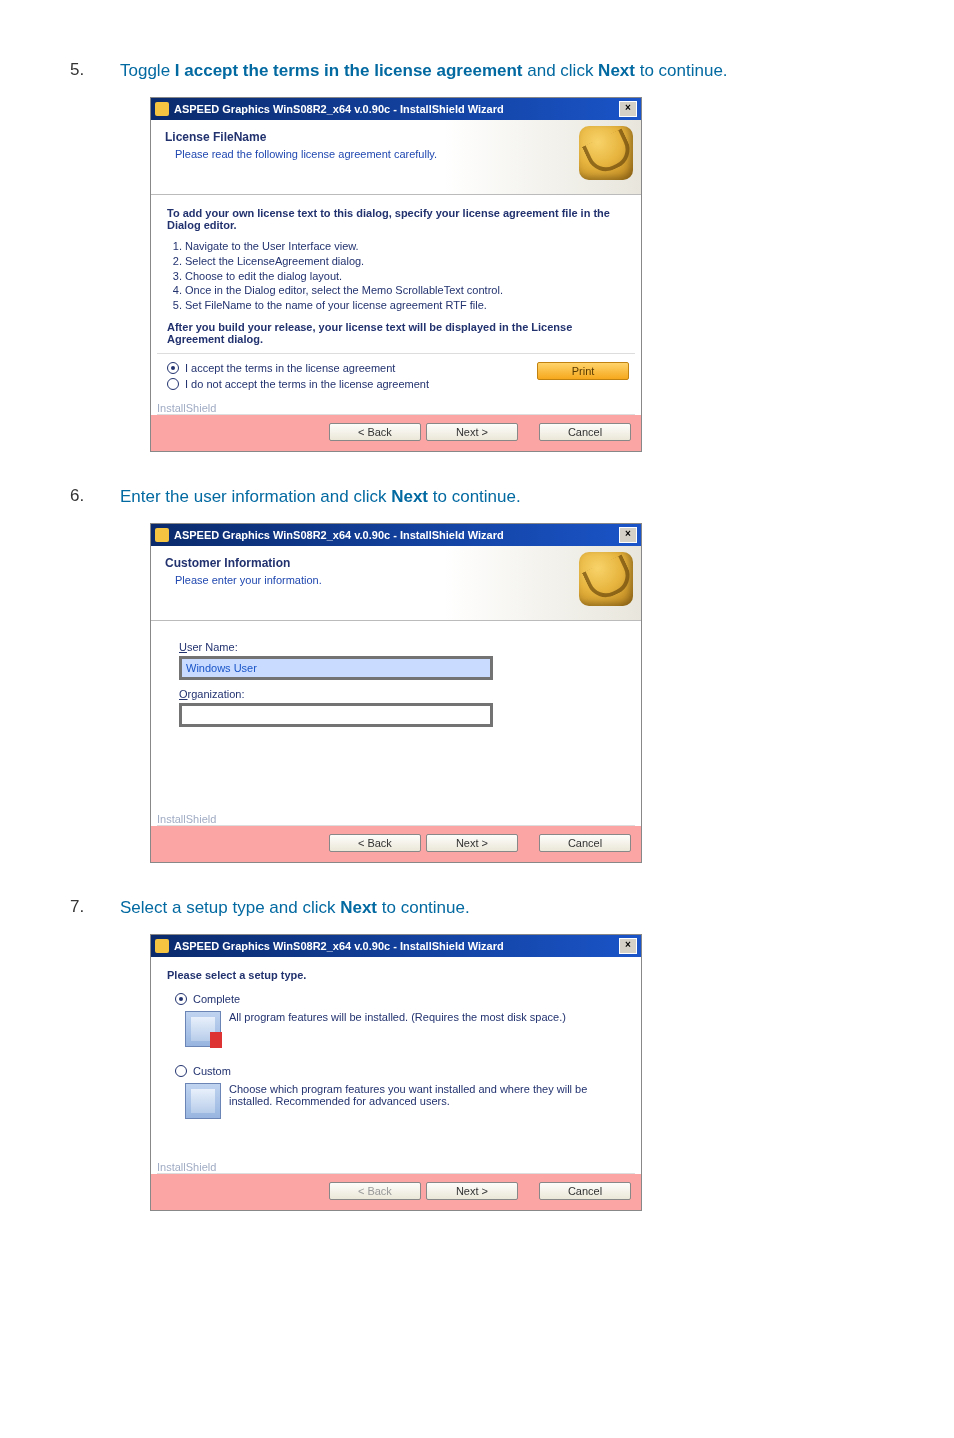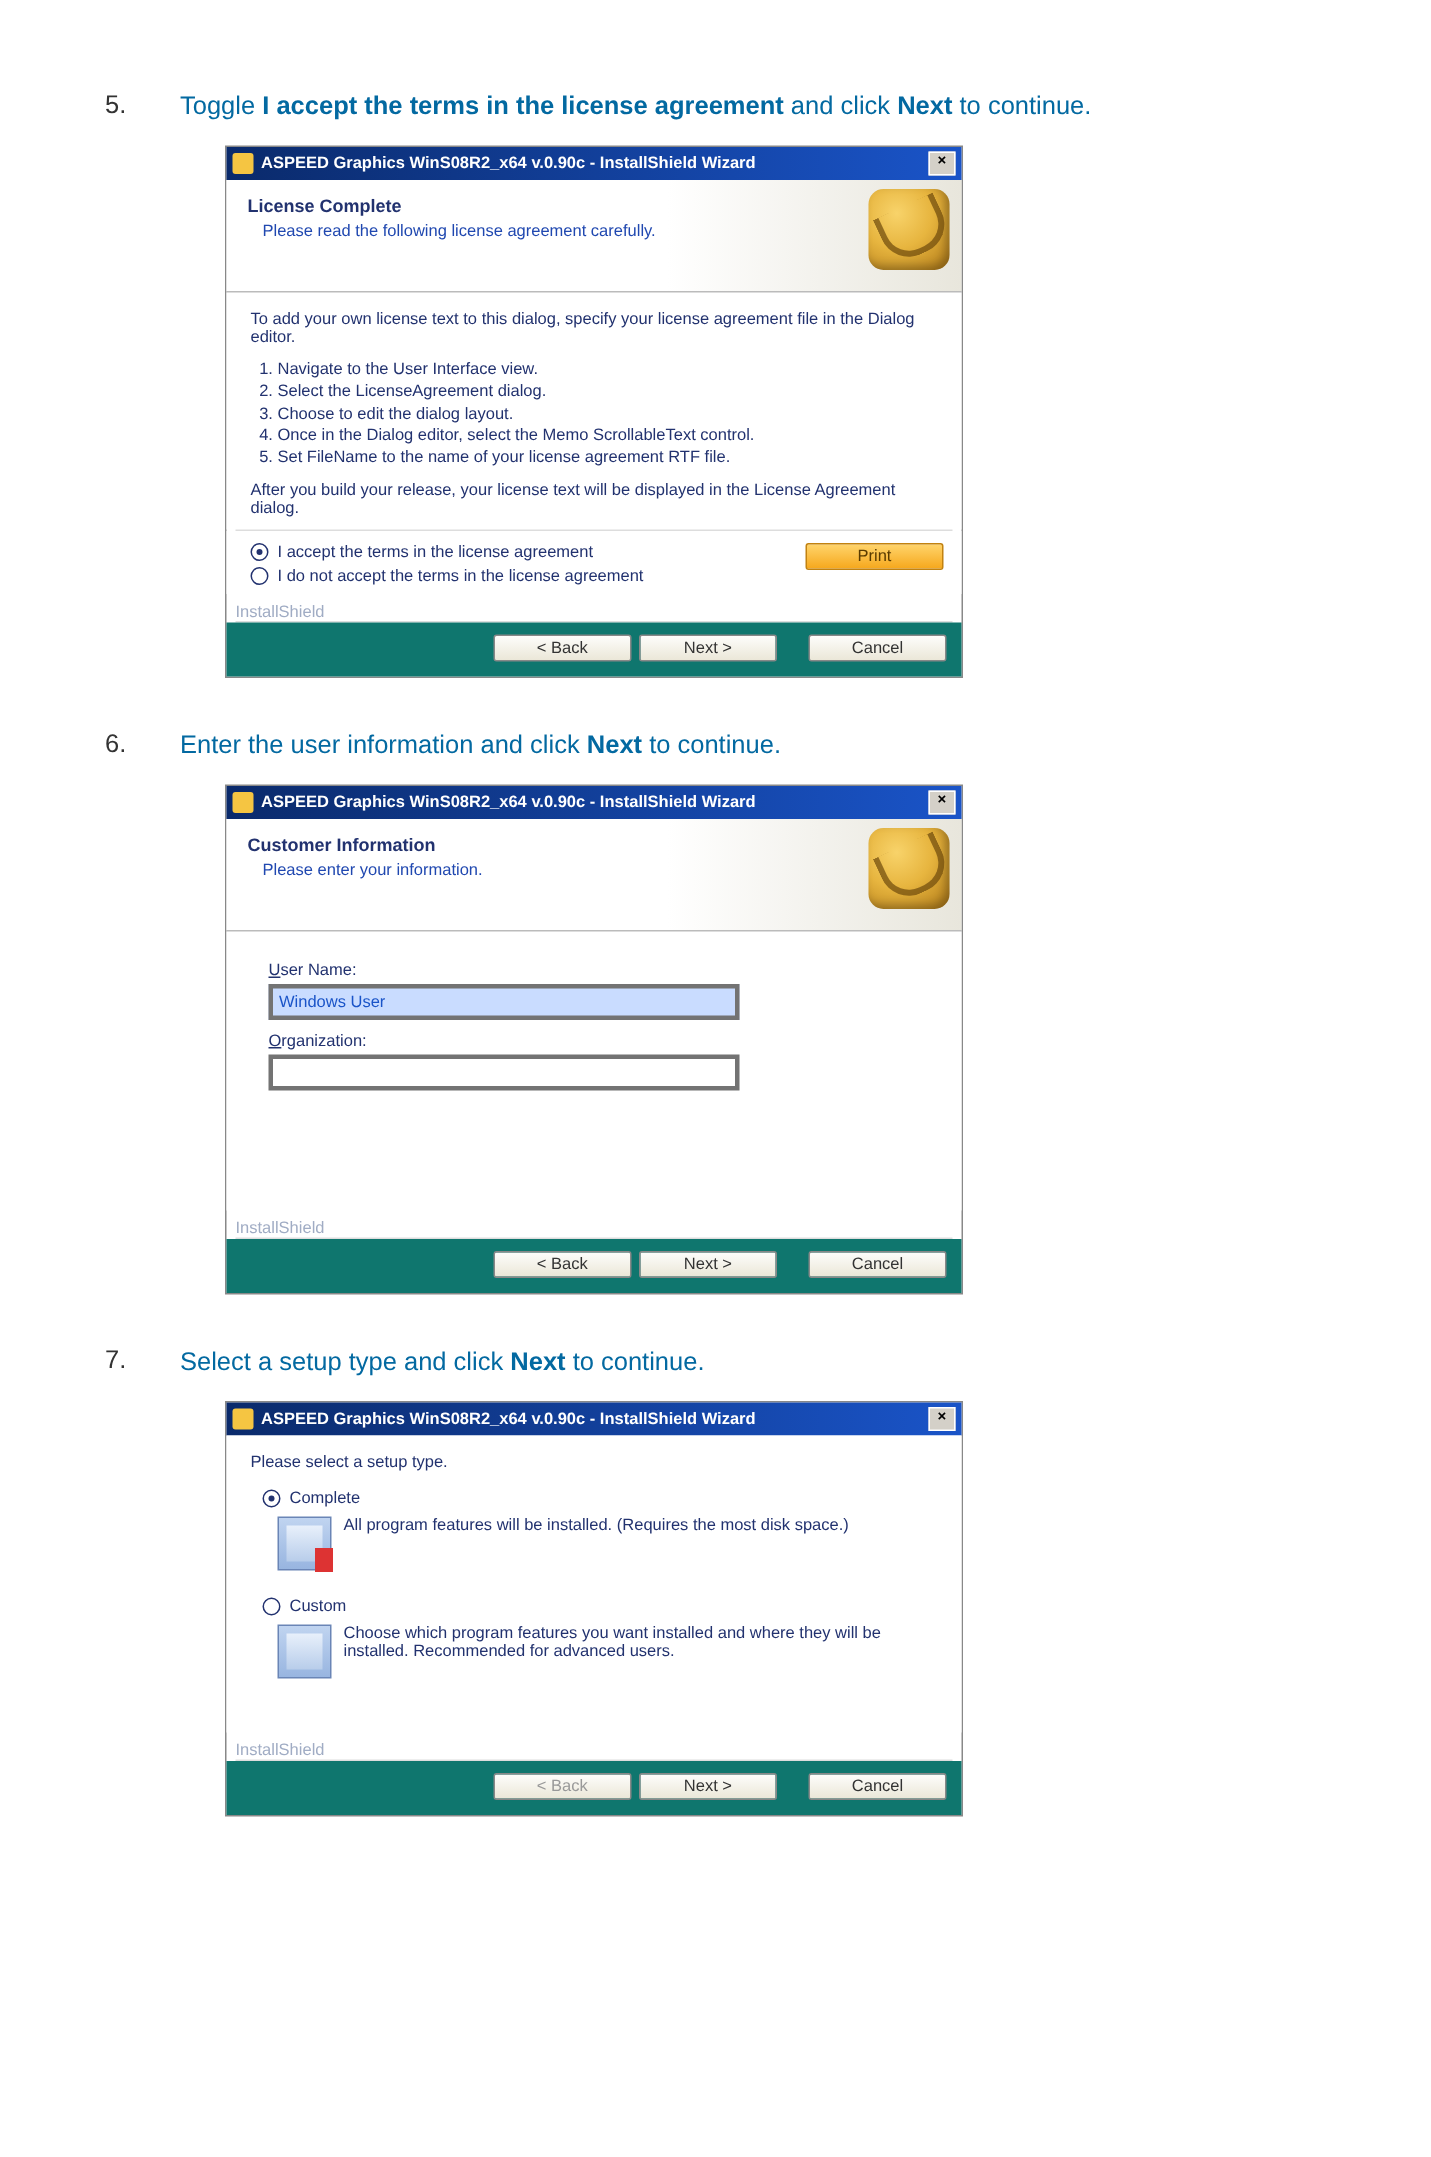--- a/index.html
+++ b/index.html
@@ -104,20 +104,21 @@
     transform: rotate(-25deg);
     opacity:.7;
   }
   .body-area {
     background: #fff;
     padding: 12px 16px 8px 16px;
   }
   .body-area .lt {
     color: #22326f;
     font-size: 11px;
+    font-weight: bold;
   }
   ol.numlist {
     margin: 8px 0 8px 18px;
     padding: 0;
     color: #22326f;
     font-size: 11px;
   }
   ol.numlist li { margin-bottom: 0px; line-height: 1.35; }
   .radio-row {
     display: flex;
@@ -161,21 +162,21 @@
   }
   .foot-brand {
     color: #a0acc4;
     font-size: 11px;
     padding-left: 6px;
     margin-top: 6px;
   }
   .btn-row {
     text-align: right;
     padding: 8px 10px 10px 10px;
-    background:#0f766e;
+    background:#fca5a5;
   }
   .btn-row .btn { margin-left: 2px; }
   .hr-line { border-top: 1px solid #ddd; margin: 0 6px; }
   .accept-section{
     background:#fff;
     padding: 8px 12px 2px 6px;
     display:flex;
   }
   .accept-left{flex:1;}
   .input-field{
@@ -243,21 +244,21 @@
   </div>
 
   <div class="dlg-wrap">
     <div class="dialog">
       <div class="titlebar">
         <span class="tb-icon"></span>
         <span class="tb-title">ASPEED Graphics WinS08R2_x64 v.0.90c - InstallShield Wizard</span>
         <span class="tb-close">×</span>
       </div>
       <div class="header-area">
-        <div class="h-title">License Complete</div>
+        <div class="h-title">License FileName</div>
         <div class="h-sub">Please read the following license agreement carefully.</div>
         <div class="logo-1"></div>
       </div>
       <div class="body-area">
         <div class="lt">To add your own license text to this dialog, specify your license agreement file in the Dialog editor.</div>
         <ol class="numlist">
           <li>Navigate to the User Interface view.</li>
           <li>Select the LicenseAgreement dialog.</li>
           <li>Choose to edit the dialog layout.</li>
           <li>Once in the Dialog editor, select the Memo ScrollableText control.</li>

